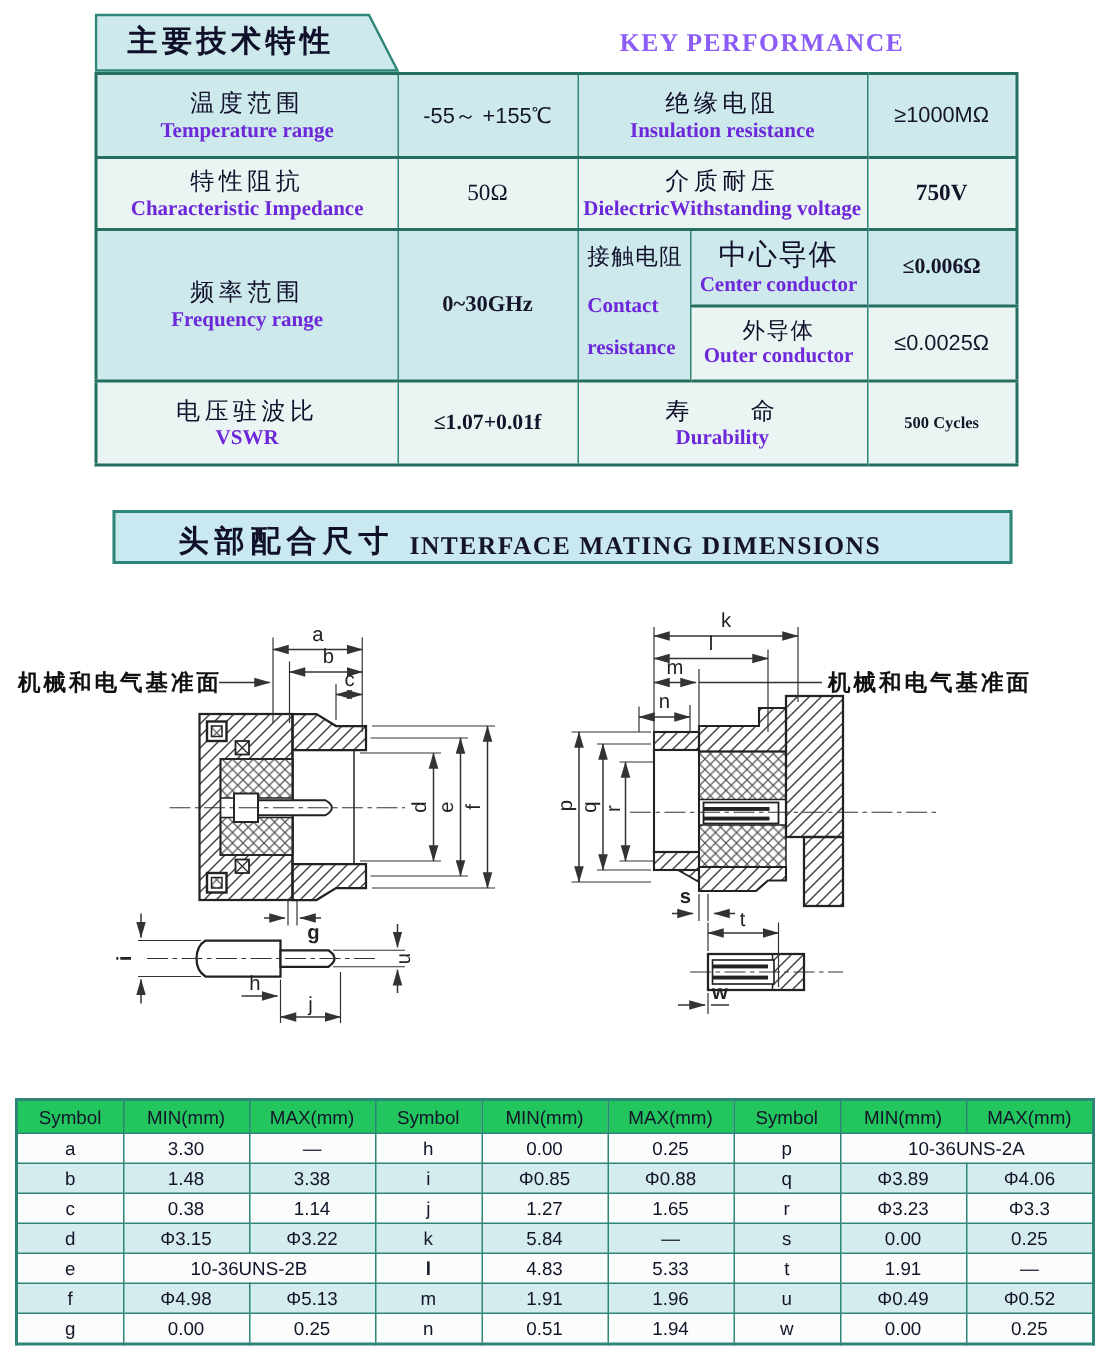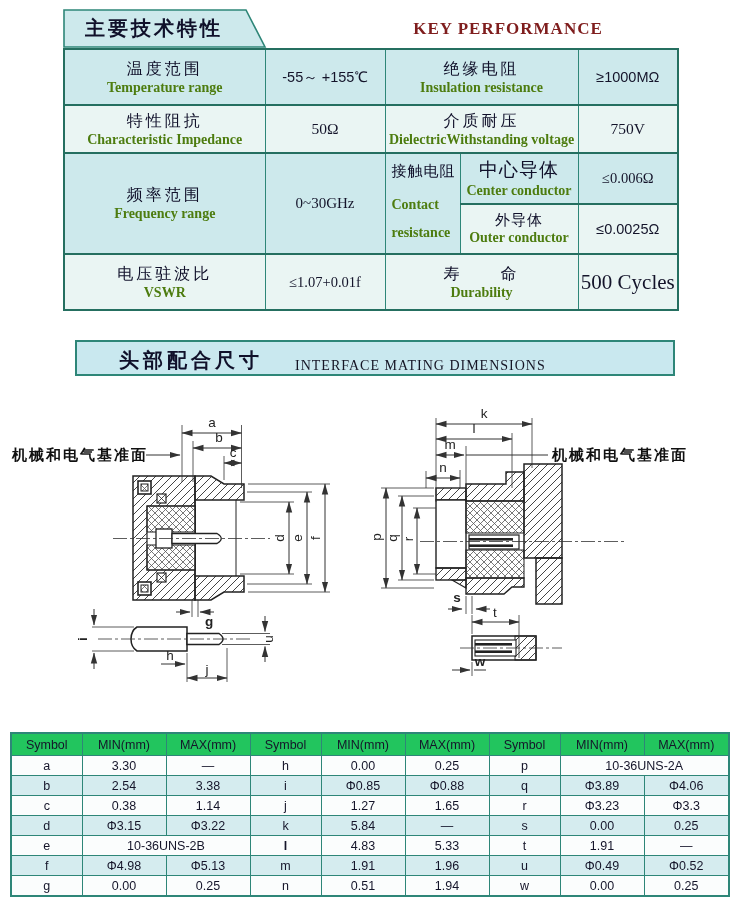--- a/index.html
+++ b/index.html
@@ -11,46 +11,46 @@
   .spec-wrap{position:absolute;left:63px;top:8px;width:590px;}
   .tab-row{position:relative;height:40px;}
   .tab-shape{position:absolute;left:0;top:0;}
   .tab-title{
     position:absolute;left:0;top:0;width:182px;height:40px;line-height:40px;
     text-align:center;font-size:20px;font-weight:bold;letter-spacing:3px;color:#10102a;
   }
   .key-perf{
     position:absolute;left:290px;top:5px;width:310px;height:32px;line-height:32px;
     text-align:center;font-family:"Liberation Serif",serif;font-weight:bold;
-    font-size:17px;letter-spacing:1px;color:#7f1d1d;
+    font-size:17px;letter-spacing:1px;color:#8b5cf6;
   }
   table.spec{border-collapse:collapse;width:616px;table-layout:fixed;border:2px solid #256f60;}
   table.spec td{
     border-left:1px solid #2e8678;border-right:1px solid #2e8678;
     border-top:2px solid #256f60;border-bottom:2px solid #256f60;
     text-align:center;vertical-align:middle;padding:0;
   }
   table.spec tr.thin td{border-top:1px solid #2e8678;}
   .bg-a{background:#cde9ec;}
   .bg-b{background:#eaf5f3;padding-left:28px;}
   .cn{font-size:16px;letter-spacing:3px;color:#10102a;}
-  .en{font-family:"Liberation Serif",serif;font-weight:bold;font-size:14px;color:#4d7c0f;}
+  .en{font-family:"Liberation Serif",serif;font-weight:bold;font-size:14px;color:#6d28d9;}
   .v-sans{font-size:14.5px;}
   .v-serif{font-family:"Liberation Serif",serif;font-size:15.5px;}
-  .v-serif-b{font-family:"Liberation Serif",serif;font-weight:normal;font-size:14.5px;}
+  .v-serif-b{font-family:"Liberation Serif",serif;font-weight:bold;font-size:14.5px;}
   .contact-cell{vertical-align:top !important;text-align:left !important;padding:8px 4px 0 6px !important;}
   .contact-cell .cn{font-size:15px;letter-spacing:1px;margin-bottom:16px;}
   .contact-cell .en{margin-bottom:12px;}
   
   .banner{
     position:absolute;left:75px;top:340px;width:600px;height:36px;
     background:#c9e8ef;border:2px solid #2e8678;display:flex;align-items:flex-end;box-sizing:border-box;
   }
   .banner-cn{margin-left:42px;font-size:20px;font-weight:bold;letter-spacing:4px;color:#10102a;}
-  .banner-en{margin-left:32px;font-family:"Liberation Serif",serif;font-weight:normal;font-size:14px;letter-spacing:1px;color:#151525;}
+  .banner-en{margin-left:10px;font-family:"Liberation Serif",serif;font-weight:bold;font-size:17px;letter-spacing:1px;color:#151525;}
   
   .drawings{position:absolute;left:0;top:408px;width:738px;height:318px;}
   .dw{position:absolute;top:0;}
   .dim-line{stroke:#333;stroke-width:1;fill:none;}
   .ext{stroke:#333;stroke-width:0.8;fill:none;}
   .cl{stroke:#333;stroke-width:0.8;fill:none;stroke-dasharray:14 3 3 3;}
   .ol{stroke:#222;fill:none;}
   .dimtxt{font-family:"Liberation Sans",sans-serif;font-size:13.5px;fill:#222;text-anchor:middle;}
   .dimtxt-b{font-weight:bold;}
   .cnlbl{font-family:"Liberation Sans",sans-serif;font-size:15px;font-weight:bold;fill:#111;letter-spacing:2px;}
@@ -134,21 +134,21 @@
       <tr class="bg-b" style="height:56px">
         <td>
           <div class="cn">电压驻波比</div>
           <div class="en">VSWR</div>
         </td>
         <td class="v-serif-b">≤1.07+0.01f</td>
         <td colspan="2">
           <div class="cn">寿　　命</div>
           <div class="en">Durability</div>
         </td>
-        <td class="v-serif-b" style="font-size:21px">500 Cycles</td>
+        <td class="v-serif-b" style="font-size:11px">500 Cycles</td>
       </tr>
     </tbody>
   </table>
 </div>
 
 <div class="banner">
   <span class="banner-cn">头部配合尺寸</span>
   <span class="banner-en">INTERFACE MATING DIMENSIONS</span>
 </div>
 
@@ -383,21 +383,21 @@
         <td>3.30</td>
         <td>—</td>
         <td>h</td>
         <td>0.00</td>
         <td>0.25</td>
         <td>p</td>
         <td colspan="2">10-36UNS-2A</td>
       </tr>
       <tr class="c">
         <td>b</td>
-        <td>2.54</td>
+        <td>1.48</td>
         <td>3.38</td>
         <td>i</td>
         <td>Φ0.85</td>
         <td>Φ0.88</td>
         <td>q</td>
         <td>Φ3.89</td>
         <td>Φ4.06</td>
       </tr>
       <tr class="w">
         <td>c</td>

